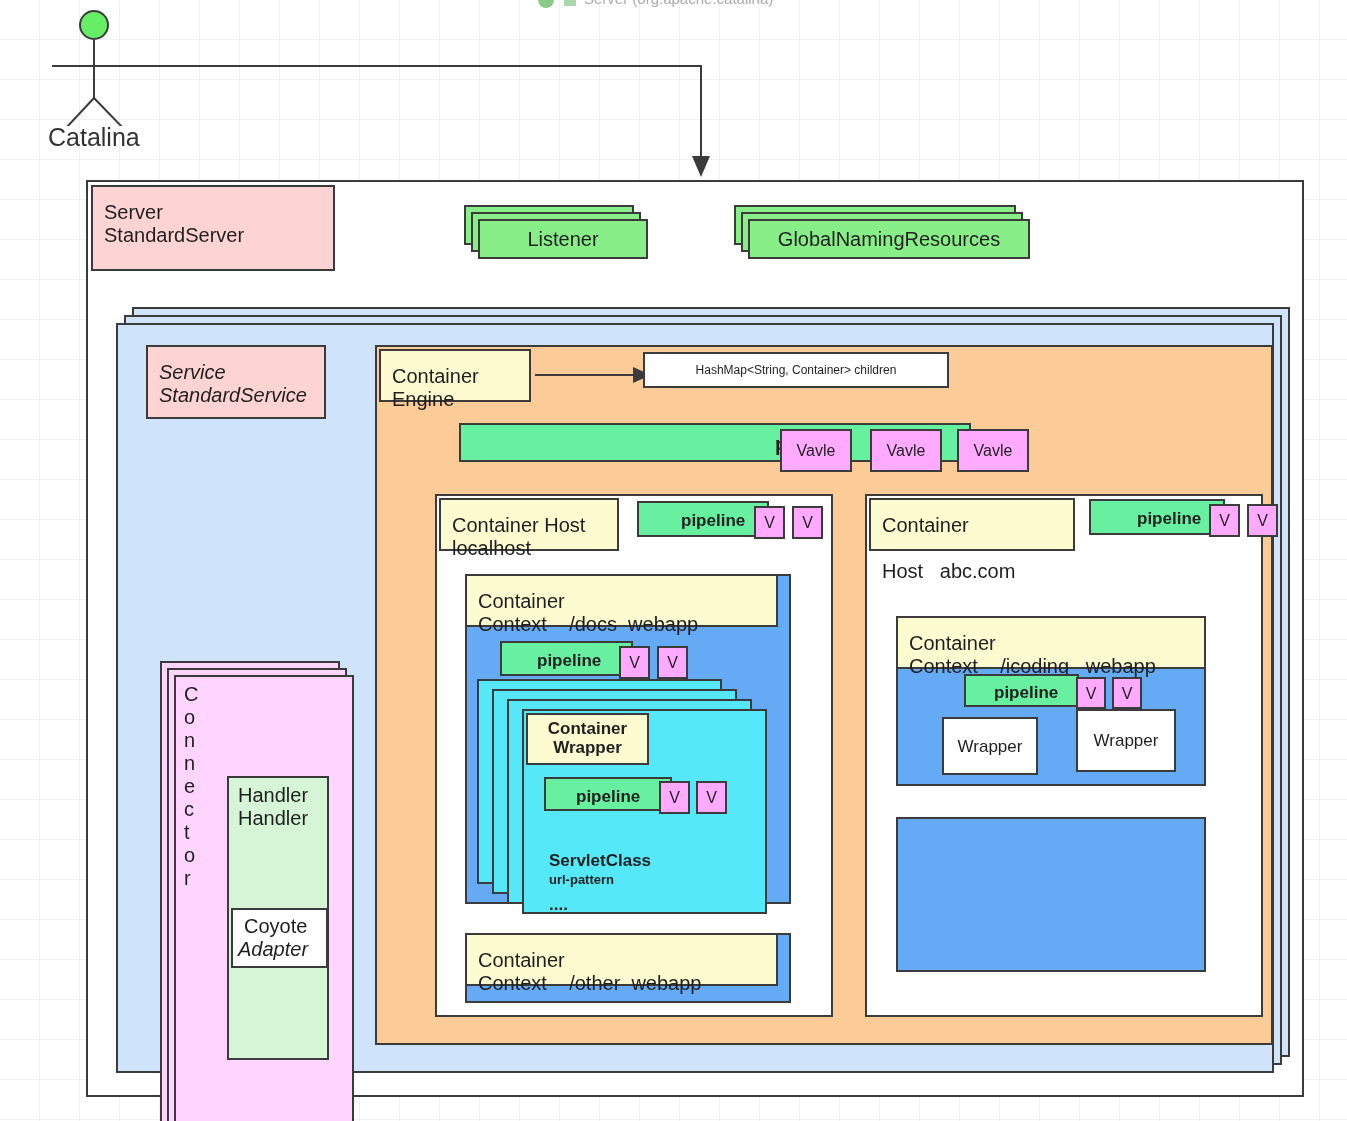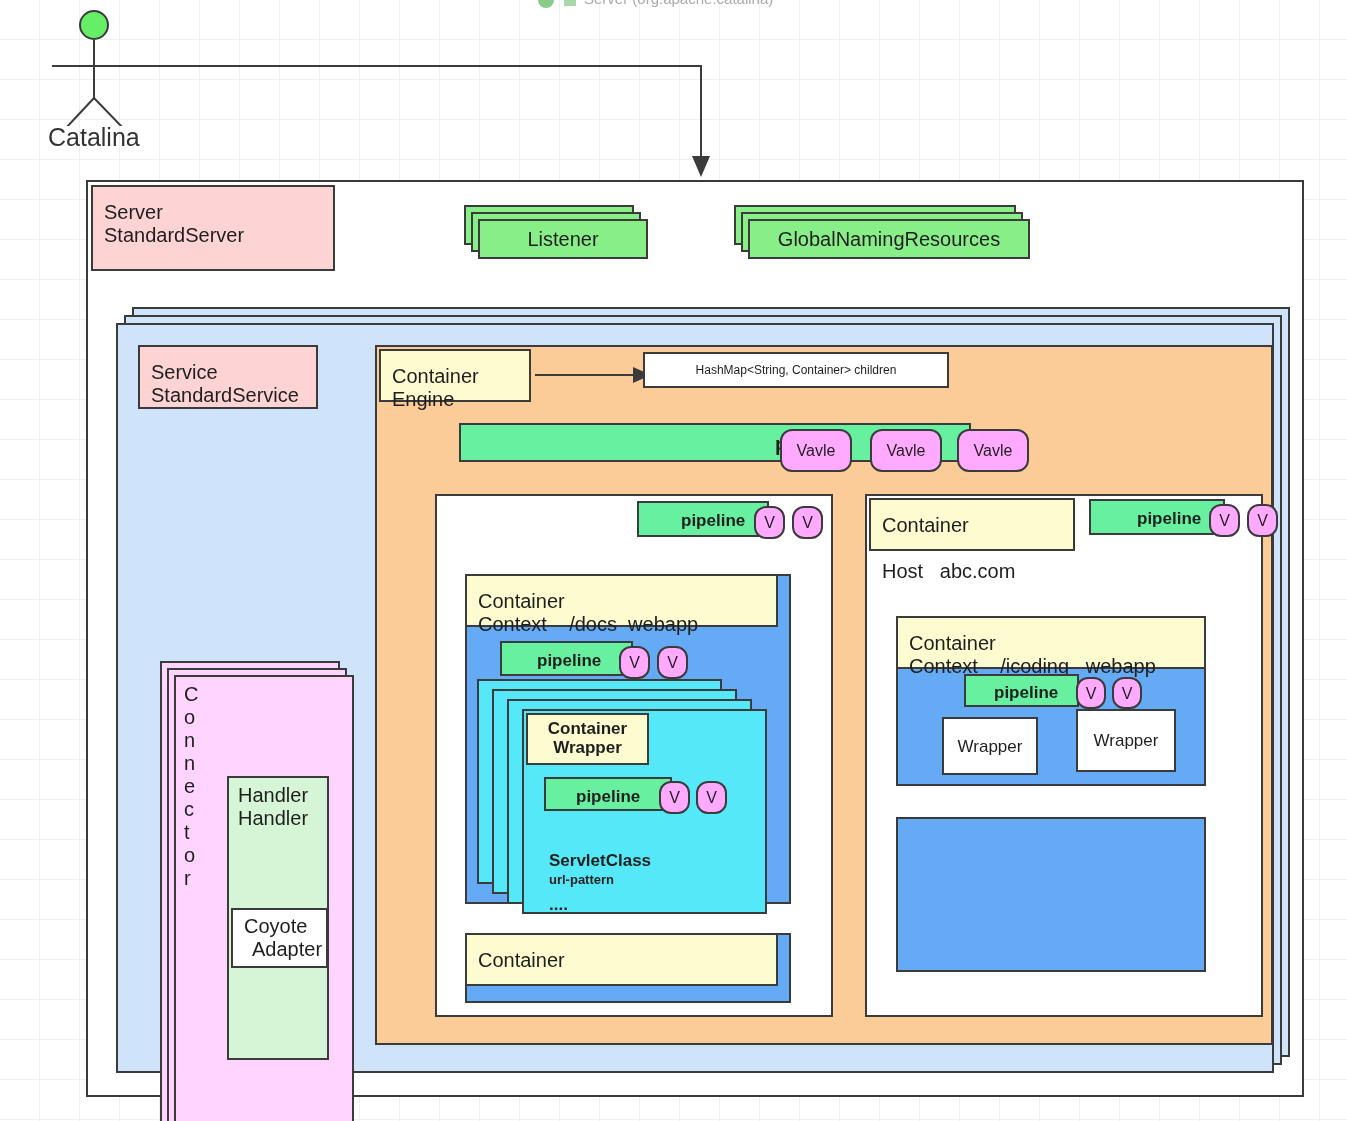--- a/index.html
+++ b/index.html
@@ -48,21 +48,21 @@
   .arrow-svg { left: 0; top: 0; }
 
   
   #server-frame { left: 86px; top: 180px; width: 1218px; height: 917px;
                   background: #ffffff; }
 
   .pink-hdr { background: #fdd3d3; }
   .yellow-hdr { background: #fdfbd0; }
   .green-box { background: #66f0a0; }
   .green-pale { background: #d6f5d6; }
-  .violet { background: #ffaaff; border-radius: 12px; }
+  .violet { background: #ffaaff; }
   .pink-body { background: #ffd5ff; }
   .lblue { background: #cfe3fa; }
   .orange { background: #fbcb98; }
   .midblue { background: #64aaf5; }
   .cyan { background: #55e8f8; }
   .white { background: #ffffff; }
 
   .txt { font-size: 20px; line-height: 23px; color: #1f1f1f; }
   .txt-s { font-size: 16px; line-height: 19px; color: #1f1f1f; }
   .txt-b { font-weight: bold; }
@@ -111,21 +111,21 @@
     <div class="bx" style="left:653px; top:30px; width:282px; height:40px; background:#88ee88;"></div>
     <div class="bx center" style="left:660px; top:37px; width:282px; height:40px; background:#88ee88;">
       <span class="txt">GlobalNamingResources</span>
     </div>
 
     <div class="bx lblue" style="left:44px; top:125px; width:1158px; height:750px;"></div>
     <div class="bx lblue" style="left:36px; top:133px; width:1158px; height:750px;"></div>
 
     <div class="bx lblue" style="left:28px; top:141px; width:1158px; height:750px;">
 
-      <div class="bx pink-hdr pad" style="left:20px; top:20px; width:180px; height:64px;">
+      <div class="bx pink-hdr pad" style="left:28px; top:20px; width:180px; height:74px;font-style:italic;">
         <div class="lbl txt" style="position:static;">Service</div>
         <div class="lbl txt" style="position:static;">StandardService</div>
       </div>
 
       <div class="bx pink-body" style="left:42px; top:336px; width:180px; height:470px;"></div>
       <div class="bx pink-body" style="left:49px; top:343px; width:180px; height:470px;"></div>
 
       <div class="bx pink-body" style="left:56px; top:350px; width:180px; height:470px;">
 
         <div class="abs" style="left:8px; top:6px; width:28px;">
@@ -139,21 +139,21 @@
           <div class="txt">o</div>
           <div class="txt">r</div>
         </div>
 
         <div class="bx green-pale" style="left:51px; top:99px; width:102px; height:284px;">
           <div class="lbl txt" style="left:9px; top:6px;">Handler</div>
           <div class="lbl txt" style="left:9px; top:29px;">Handler</div>
 
           <div class="bx white" style="left:2px; top:130px; width:97px; height:60px;">
             <div class="lbl txt" style="left:11px; top:5px;">Coyote</div>
-            <div class="lbl txt" style="left:19px; top:28px;">Adapter</div>
+            <div class="lbl txt" style="left:5px; top:28px;font-style:italic;">Adapter</div>
           </div>
         </div>
       </div>
 
       <div class="bx orange" style="left:257px; top:20px; width:898px; height:700px;">
 
         <div class="bx yellow-hdr pad" style="left:2px; top:2px; width:152px; height:53px;">
           <div class="lbl txt" style="position:static;">Container</div>
           <div class="lbl txt" style="position:static;">Engine</div>
         </div>
@@ -175,20 +175,24 @@
         </div>
         <div class="bx violet center" style="left:493px; top:82px; width:72px; height:43px;">
           <span class="txt-s">Vavle</span>
         </div>
         <div class="bx violet center" style="left:580px; top:82px; width:72px; height:43px;">
           <span class="txt-s">Vavle</span>
         </div>
 
         <div class="bx white" style="left:58px; top:147px; width:398px; height:523px;">
 
+          <div class="bx yellow-hdr pad" style="left:2px; top:2px; width:180px; height:53px;">
+            <div class="lbl txt" style="position:static;">Container Host</div>
+            <div class="lbl txt" style="position:static;">localhost</div>
+          </div>
 
           <div class="bx green-box" style="left:200px; top:5px; width:132px; height:36px;">
             <span class="lbl txt-s txt-b" style="left:42px; top:8px; font-size:17px;">pipeline</span>
           </div>
           <div class="bx violet center" style="left:317px; top:10px; width:31px; height:33px;">
             <span class="txt-s">V</span>
           </div>
           <div class="bx violet center" style="left:355px; top:10px; width:31px; height:33px;">
             <span class="txt-s">V</span>
           </div>
@@ -233,20 +237,21 @@
                 <div class="txt-s txt-b" style="font-size:17px;">ServletClass</div>
                 <div class="txt-s txt-b" style="font-size:13px;">url-pattern</div>
                 <div class="txt-s txt-b" style="font-size:17px; margin-top:6px;">....</div>
               </div>
             </div>
           </div>
 
           <div class="bx midblue" style="left:28px; top:437px; width:326px; height:70px;">
             <div class="bx yellow-hdr pad" style="left:-2px; top:-2px; width:313px; height:53px;">
               <div class="lbl txt" style="position:static;">Container</div>
+              <div class="lbl txt" style="position:static;">Context    /other  webapp</div>
             </div>
           </div>
 
         </div>
 
         <div class="bx white" style="left:488px; top:147px; width:398px; height:523px;">
 
           <div class="bx yellow-hdr pad" style="left:2px; top:2px; width:206px; height:53px;">
             <div class="lbl txt" style="position:static;">Container</div>
             <div class="lbl txt" style="position:static;margin-top:23px;">Host   abc.com</div>

